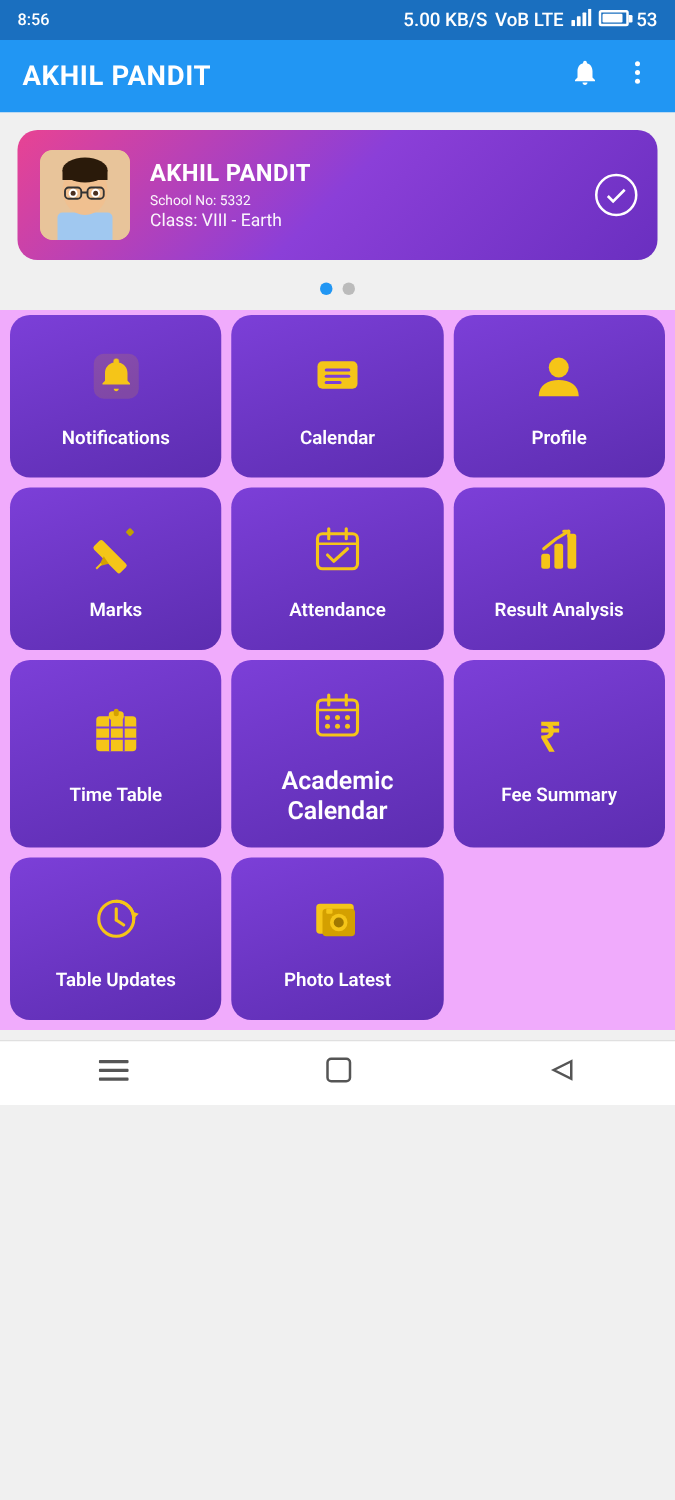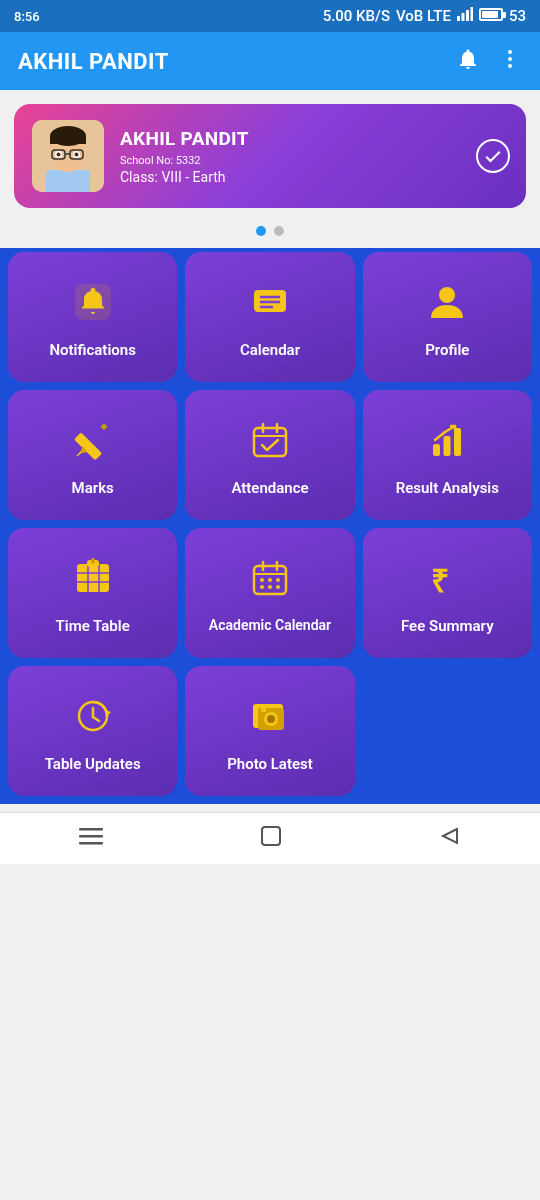--- a/index.html
+++ b/index.html
@@ -161,21 +161,21 @@
     }
     .dot-active { background: #2196F3; }
     .dot-inactive { background: #bbb; }
 
     
     .grid-container {
       display: grid;
       grid-template-columns: repeat(3, 1fr);
       gap: 8px;
       padding: 4px 8px 8px 8px;
-      background: #1d4ed8;
+      background: #f0abfc;
     }
     .grid-item {
       background: linear-gradient(160deg, #7c3fd8 0%, #5c2db0 100%);
       border-radius: 16px;
       display: flex;
       flex-direction: column;
       align-items: center;
       justify-content: center;
       padding: 22px 10px 18px 10px;
       cursor: pointer;
@@ -406,21 +406,21 @@
         <line x1="29" y1="6" x2="29" y2="14" stroke="#f5c518" stroke-width="2.5" stroke-linecap="round"></line>
 
         <circle cx="14" cy="24" r="2" fill="#f5c518"></circle>
         <circle cx="22" cy="24" r="2" fill="#f5c518"></circle>
         <circle cx="30" cy="24" r="2" fill="#f5c518"></circle>
         <circle cx="14" cy="31" r="2" fill="#f5c518"></circle>
         <circle cx="22" cy="31" r="2" fill="#f5c518"></circle>
         <circle cx="30" cy="31" r="2" fill="#f5c518"></circle>
       </svg>
     </div>
-    <span class="grid-item-label" style="font-size:14px;">Academic Calendar</span>
+    <span class="grid-item-label" style="font-size:20px;">Academic Calendar</span>
   </div>
 
   <div class="grid-item">
     <div class="grid-item-icon">
       <svg class="icon-svg" viewBox="0 0 44 44" fill="none" xmlns="http://www.w3.org/2000/svg">
         <text x="6" y="36" font-size="32" fill="#f5c518" font-weight="bold" font-family="Arial">₹</text>
       </svg>
     </div>
     <span class="grid-item-label">Fee Summary</span>
   </div>

